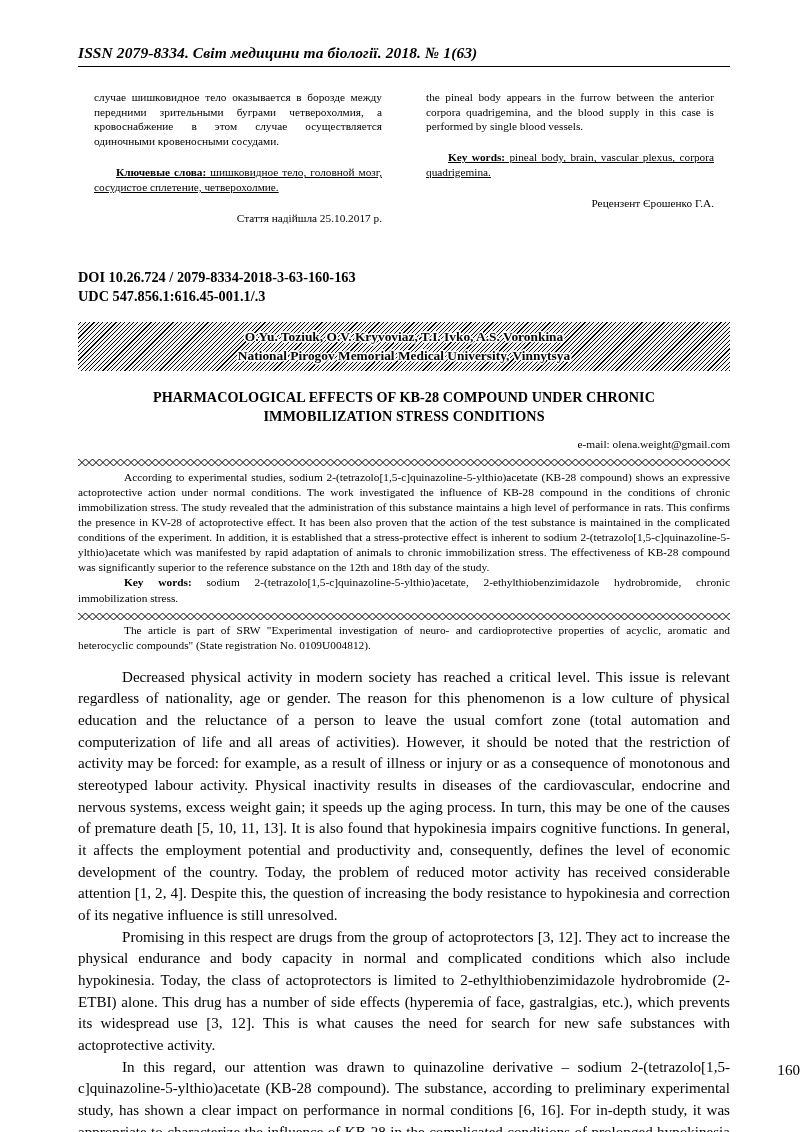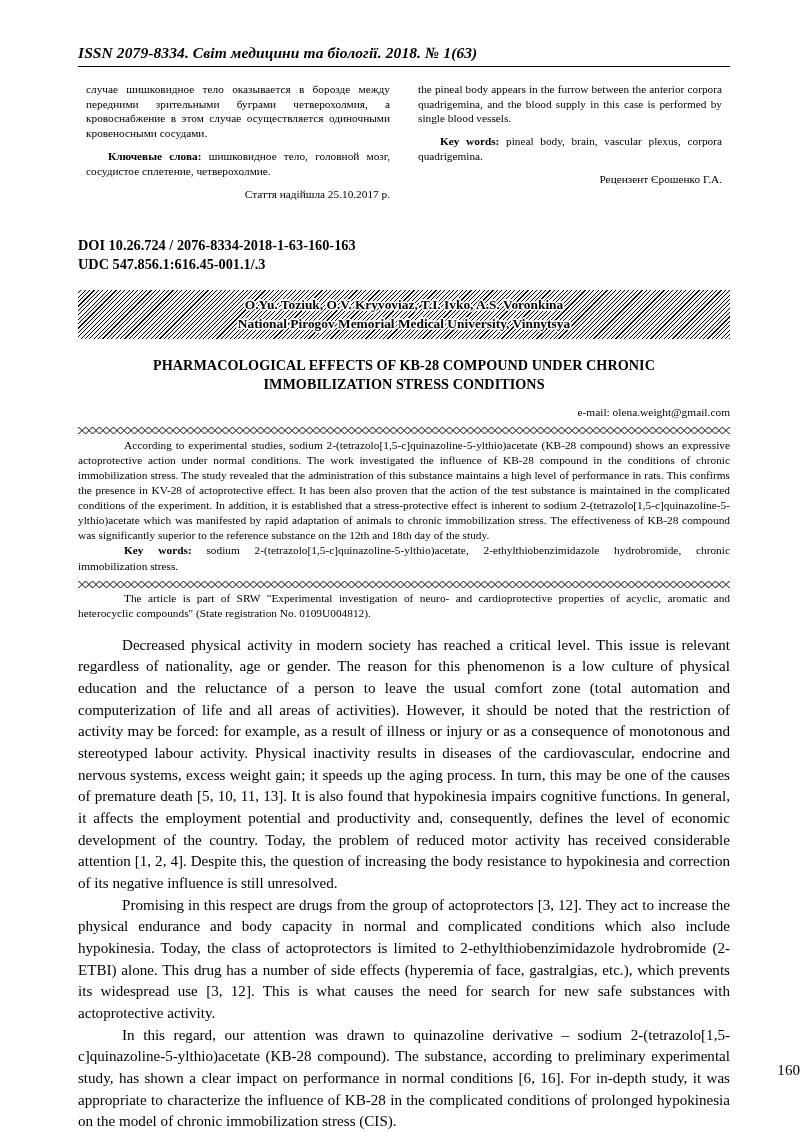--- a/index.html
+++ b/index.html
@@ -43,27 +43,28 @@
   .twocol {
     display: flex;
     gap: 12px;
     font-size: 11.3px;
     line-height: 1.32;
   }
   .twocol .col {
     width: 50%;
   }
   .twocol p {
-    margin: 8px;
+    margin: 16px;
     text-align: justify;
     text-justify: inter-word;
   }
   .twocol p.kw {
     text-indent: 22px;
     margin-top: 1px;
+    text-decoration: underline;
   }
   .twocol p.right {
     text-align: right;
     margin-top: 3px;
   }
   .bold { font-weight: bold; }
 
   
   .ids {
     margin-top: 26px;
@@ -183,21 +184,21 @@
       <p class="right">Стаття надійшла 25.10.2017 р.</p>
     </div>
     <div class="col">
       <p>the pineal body appears in the furrow between the anterior corpora quadrigemina, and the blood supply in this case is performed by single blood vessels.</p>
       <p class="kw"><span class="bold">Key words:</span><span> pineal body, brain, vascular plexus, corpora quadrigemina.</span></p>
       <p class="right">Рецензент Єрошенко Г.А.</p>
     </div>
   </div>
 
   <div class="ids">
-    <div>DOI 10.26.724 / 2076-8334-2018-1-63-160-163</div>
+    <div>DOI 10.26.724 / 2079-8334-2018-3-63-160-163</div>
     <div>UDC 547.856.1:616.45-001.1/.3</div>
   </div>
 
   <div class="author-band">
     <div>O.Yu. Tozіuk, O.V. Kryvoviaz, T.I. Ivko, A.S. Voronkina</div>
     <div>National Pirogov Memorial Medical University, Vinnytsya</div>
   </div>
 
   <div class="article-title">
     <div>PHARMACOLOGICAL EFFECTS OF KB-28 COMPOUND UNDER CHRONIC</div>

